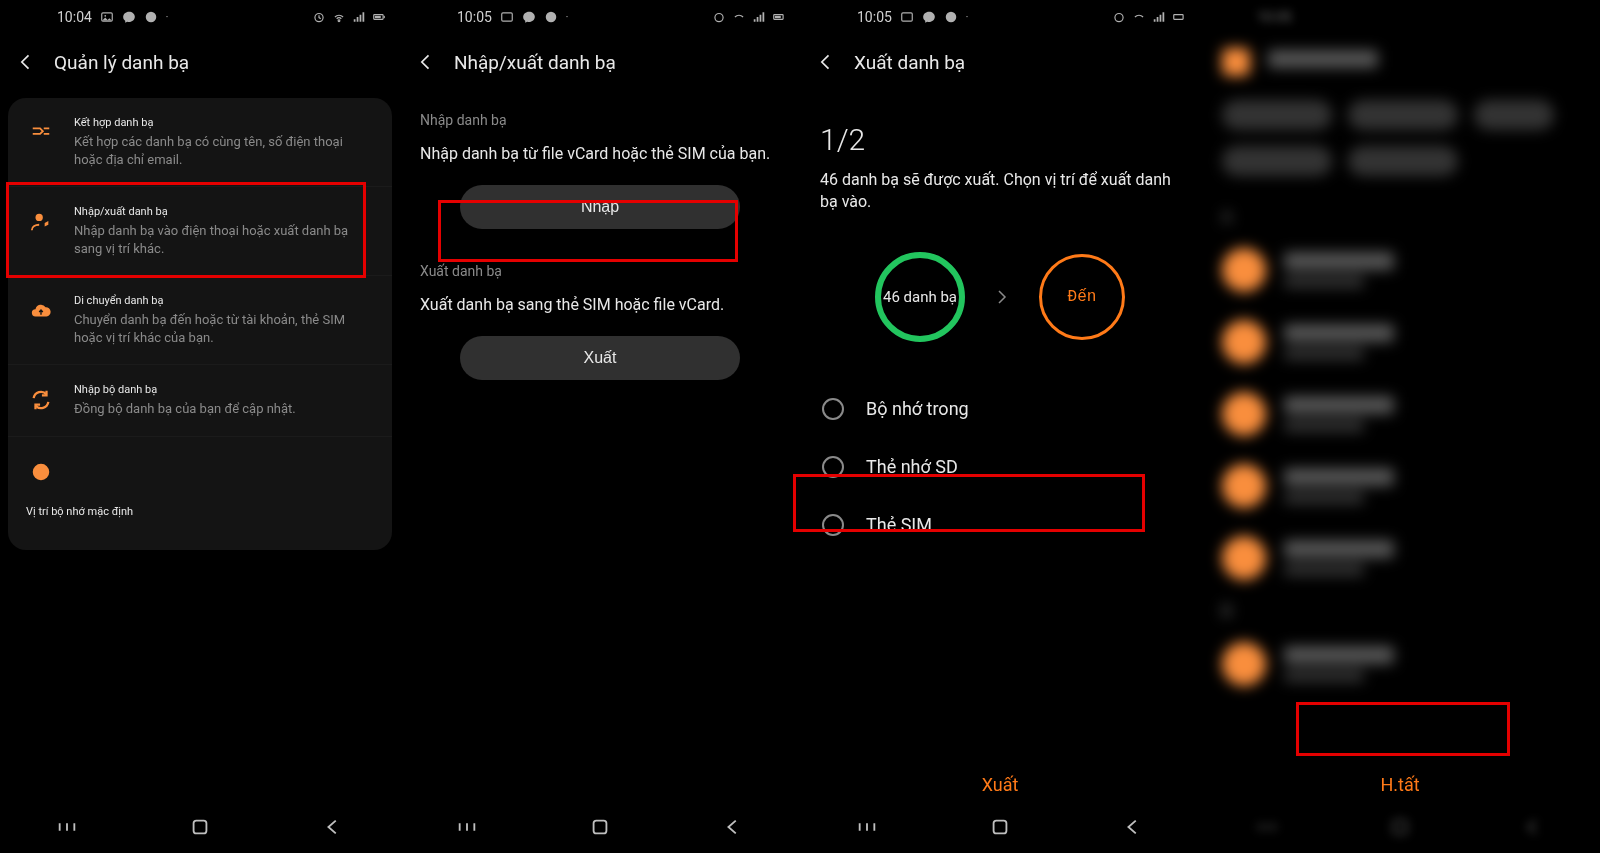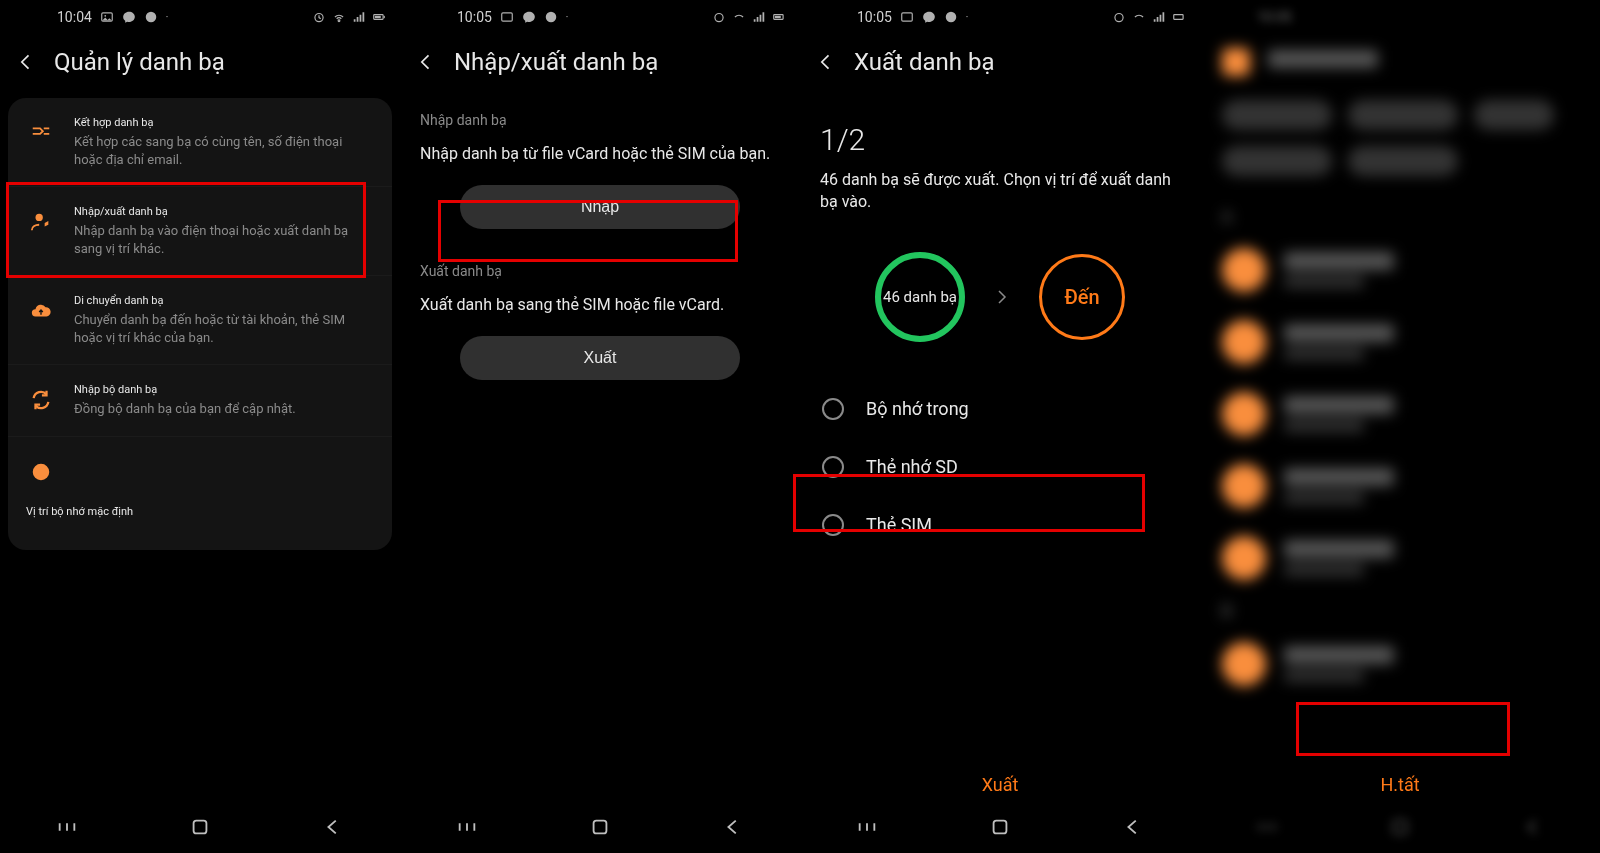--- a/index.html
+++ b/index.html
@@ -36,21 +36,21 @@
   .sb-dot { font-size: 6px; position: relative; top: -1px; opacity:.8;}
   
   .header {
     height: 56px;
     display: flex;
     align-items: center;
     padding: 0 16px;
     gap: 18px;
   }
   .back-icon { width: 20px; height: 20px; color: #e8e8e8; }
-  .header-title { font-size: 24px; font-weight: 400; color: #e8e8e8; }
+  .header-title { font-size: 19px; font-weight: 400; color: #e8e8e8; }
   
   .card {
     margin: 8px 8px 0 8px;
     background: #141414;
     border-radius: 18px;
     padding-bottom: 10px;
   }
   .row {
     display: flex;
     align-items: flex-start;
@@ -133,23 +133,24 @@
     text-align: center;
     line-height: 1.2;
   }
   .circle-accent {
     width: 86px; height: 86px;
     border-radius: 50%;
     border: 3px solid #ff7a18;
     display: flex;
     align-items: center;
     justify-content: center;
-    font-size: 20px;
+    font-size: 16px;
     color: #ff7a18;
     font-weight: 500;
+    font-family: Liberation Mono, monospace;
   }
   .chevron-mid { color: #8a8a8a; }
   .radio-list { padding: 6px 0; }
   .radio-row {
     display: flex;
     align-items: center;
     gap: 22px;
     padding: 18px 22px;
     font-size: 18px;
     color: #e8e8e8;
@@ -272,21 +273,21 @@
 
   <div class="card">
     <div class="row">
       <div class="row-icon">
         <svg width="22" height="22" viewBox="0 0 24 24" fill="currentColor">
             <path d="M3 7h8l3 3-3 3H3M21 7h-6m6 6h-6" stroke="currentColor" stroke-width="2" fill="none"></path>
           </svg>
       </div>
       <div class="row-text">
         <div class="row-title">Kết hợp danh bạ</div>
-        <div class="row-sub">Kết hợp các sang bạ có cùng tên, số điện thoại hoặc địa chỉ email.</div>
+        <div class="row-sub">Kết hợp các danh bạ có cùng tên, số điện thoại hoặc địa chỉ email.</div>
       </div>
     </div>
     <div class="row">
       <div class="row-icon">
         <svg width="22" height="22" viewBox="0 0 24 24" fill="currentColor">
             <circle cx="10" cy="7" r="4"></circle>
             <path d="M2 21c0-4 4-6 8-6" stroke="currentColor" stroke-width="2" fill="none"></path>
             <path d="M16 13l4 2-4 2m4-6l-4 2 4 2"></path>
           </svg>
       </div>

